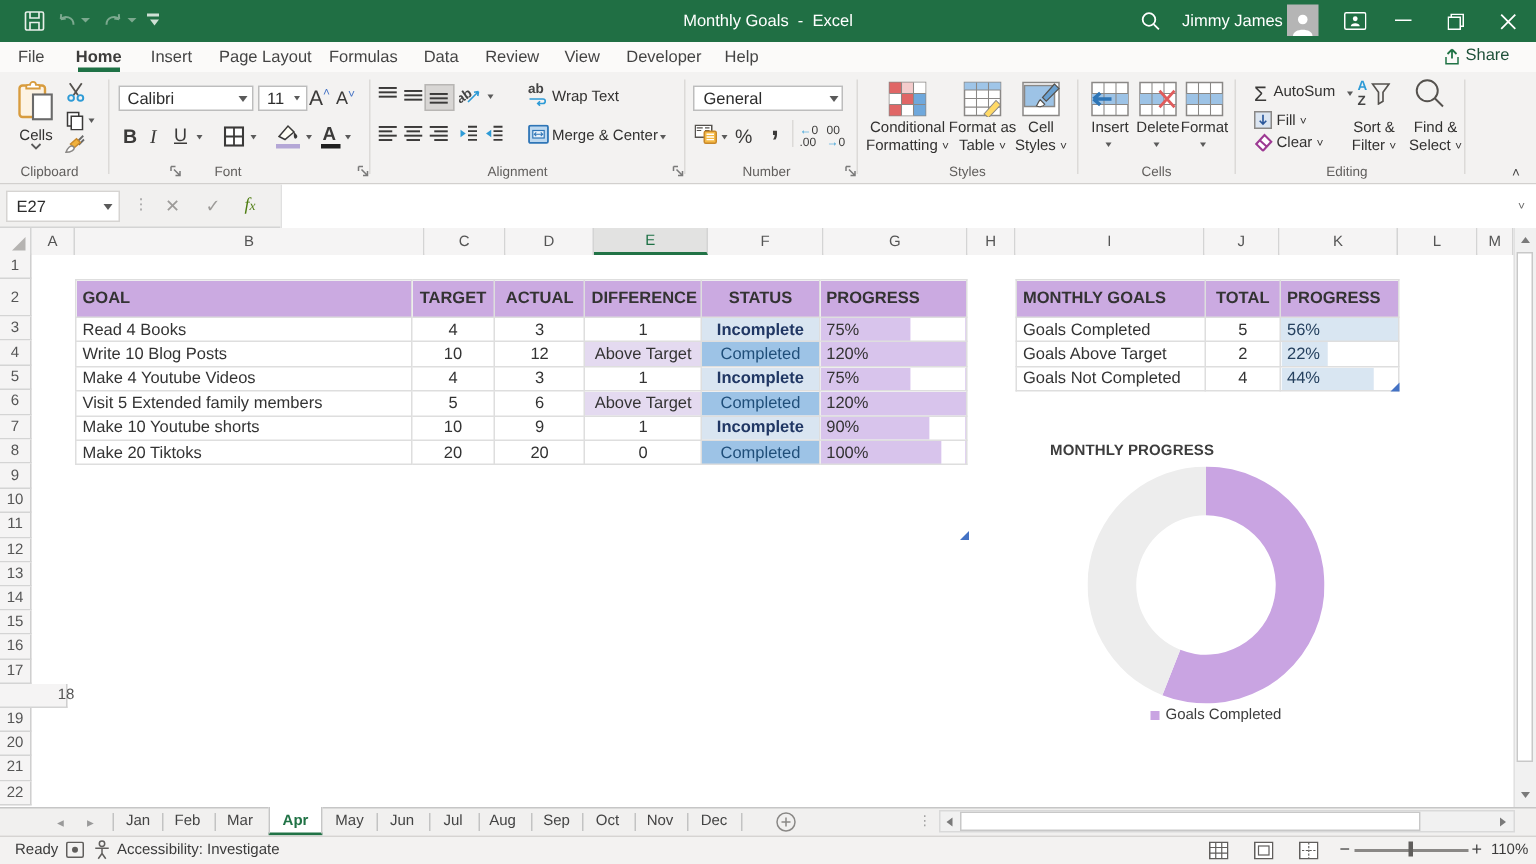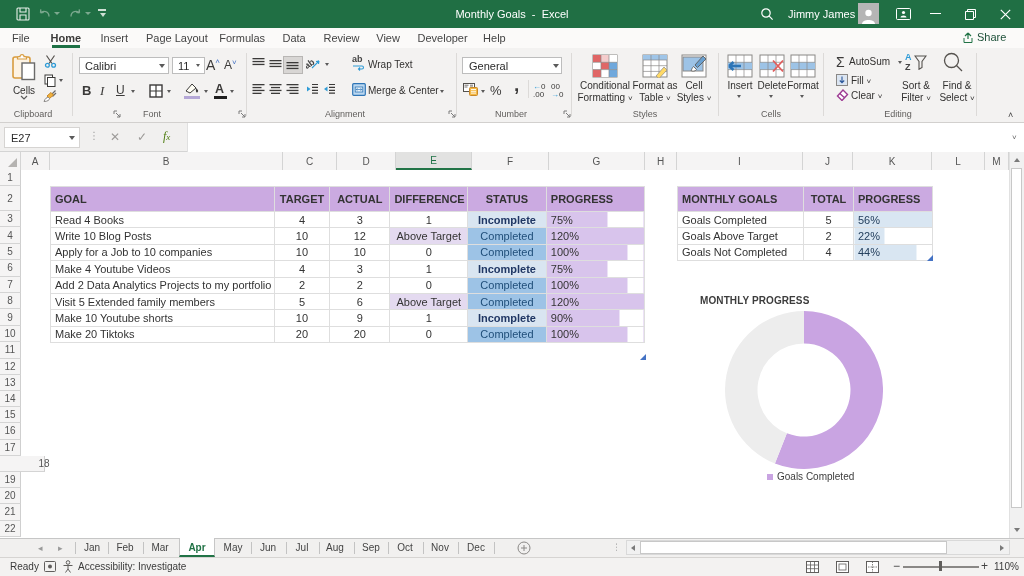--- a/index.html
+++ b/index.html
@@ -384,42 +384,26 @@
         </tr>
 <tr style="height:16.4px;">
           <td>Write 10 Blog Posts</td>
           <td style="text-align:center;">10</td>
           <td style="text-align:center;">12</td>
           <td style="text-align:center;background:#e4daf0;">Above Target</td>
           <td style="text-align:center;background:#9dc3e6;color:#1f4e79;">Completed</td>
           <td style="background:linear-gradient(to right,#d8c4ec 100%,#ffffff 100%);">120%</td>
         </tr>
 <tr style="height:16.4px;">
-          <td>Apply for a Job to 10 companies</td>
-          <td style="text-align:center;">10</td>
-          <td style="text-align:center;">10</td>
-          <td style="text-align:center;">0</td>
-          <td style="text-align:center;background:#9dc3e6;color:#1f4e79;">Completed</td>
-          <td style="background:linear-gradient(to right,#d8c4ec 83.3%,#ffffff 83.3%);">100%</td>
-        </tr>
-<tr style="height:16.4px;">
           <td>Make 4 Youtube Videos</td>
           <td style="text-align:center;">4</td>
           <td style="text-align:center;">3</td>
           <td style="text-align:center;">1</td>
           <td style="text-align:center;background:#d9e5f1;font-weight:bold;color:#203764;">Incomplete</td>
           <td style="background:linear-gradient(to right,#d8c4ec 62.5%,#ffffff 62.5%);">75%</td>
-        </tr>
-<tr style="height:16.4px;">
-          <td>Add 2 Data Analytics Projects to my portfolio</td>
-          <td style="text-align:center;">2</td>
-          <td style="text-align:center;">2</td>
-          <td style="text-align:center;">0</td>
-          <td style="text-align:center;background:#9dc3e6;color:#1f4e79;">Completed</td>
-          <td style="background:linear-gradient(to right,#d8c4ec 83.3%,#ffffff 83.3%);">100%</td>
         </tr>
 <tr style="height:16.4px;">
           <td>Visit 5 Extended family members</td>
           <td style="text-align:center;">5</td>
           <td style="text-align:center;">6</td>
           <td style="text-align:center;background:#e4daf0;">Above Target</td>
           <td style="text-align:center;background:#9dc3e6;color:#1f4e79;">Completed</td>
           <td style="background:linear-gradient(to right,#d8c4ec 100%,#ffffff 100%);">120%</td>
         </tr>
 <tr style="height:16.4px;">

